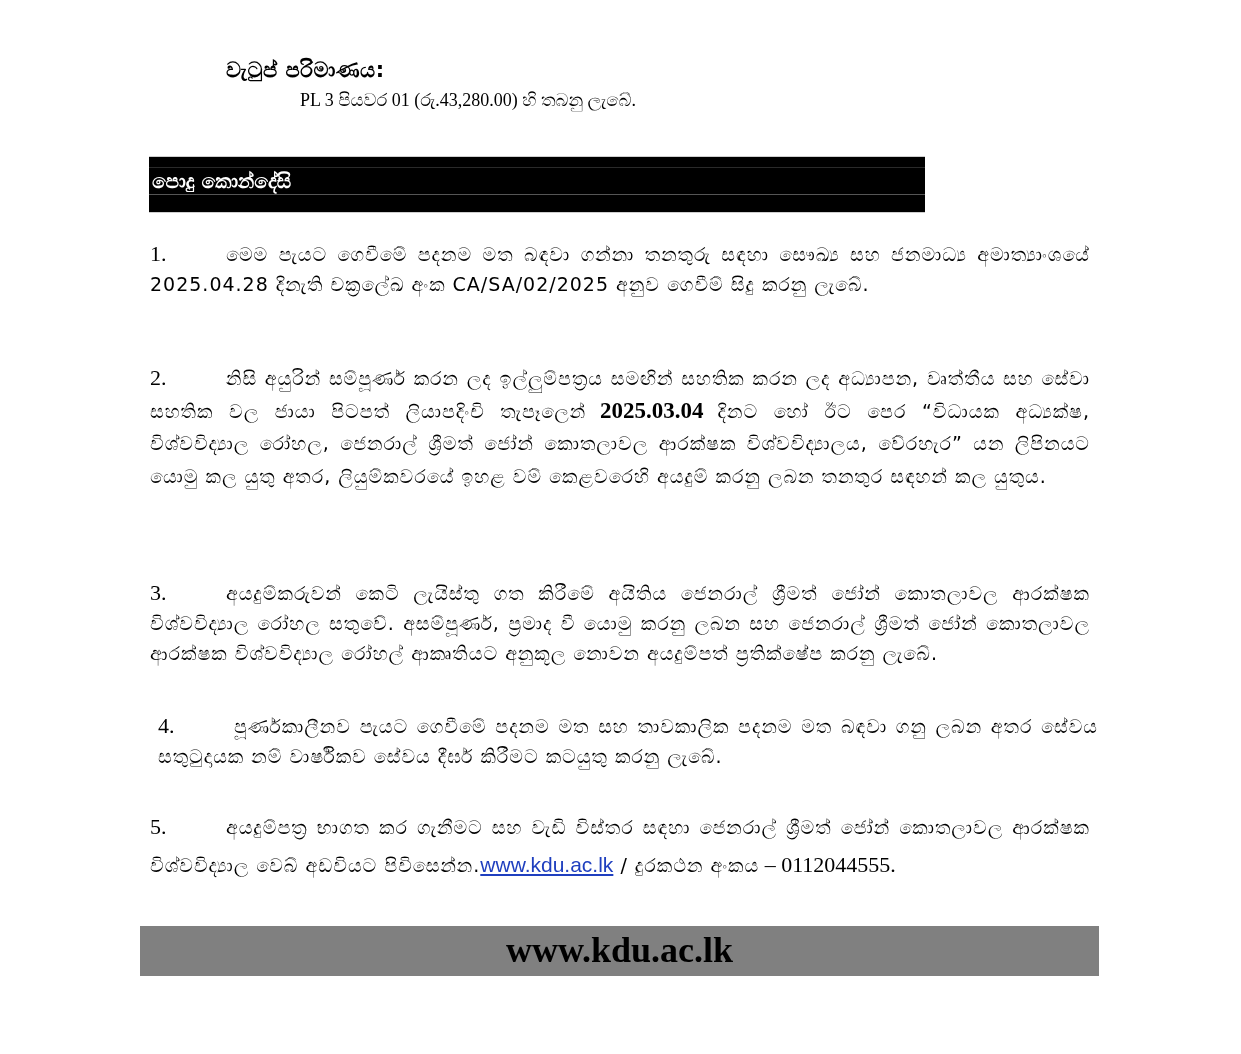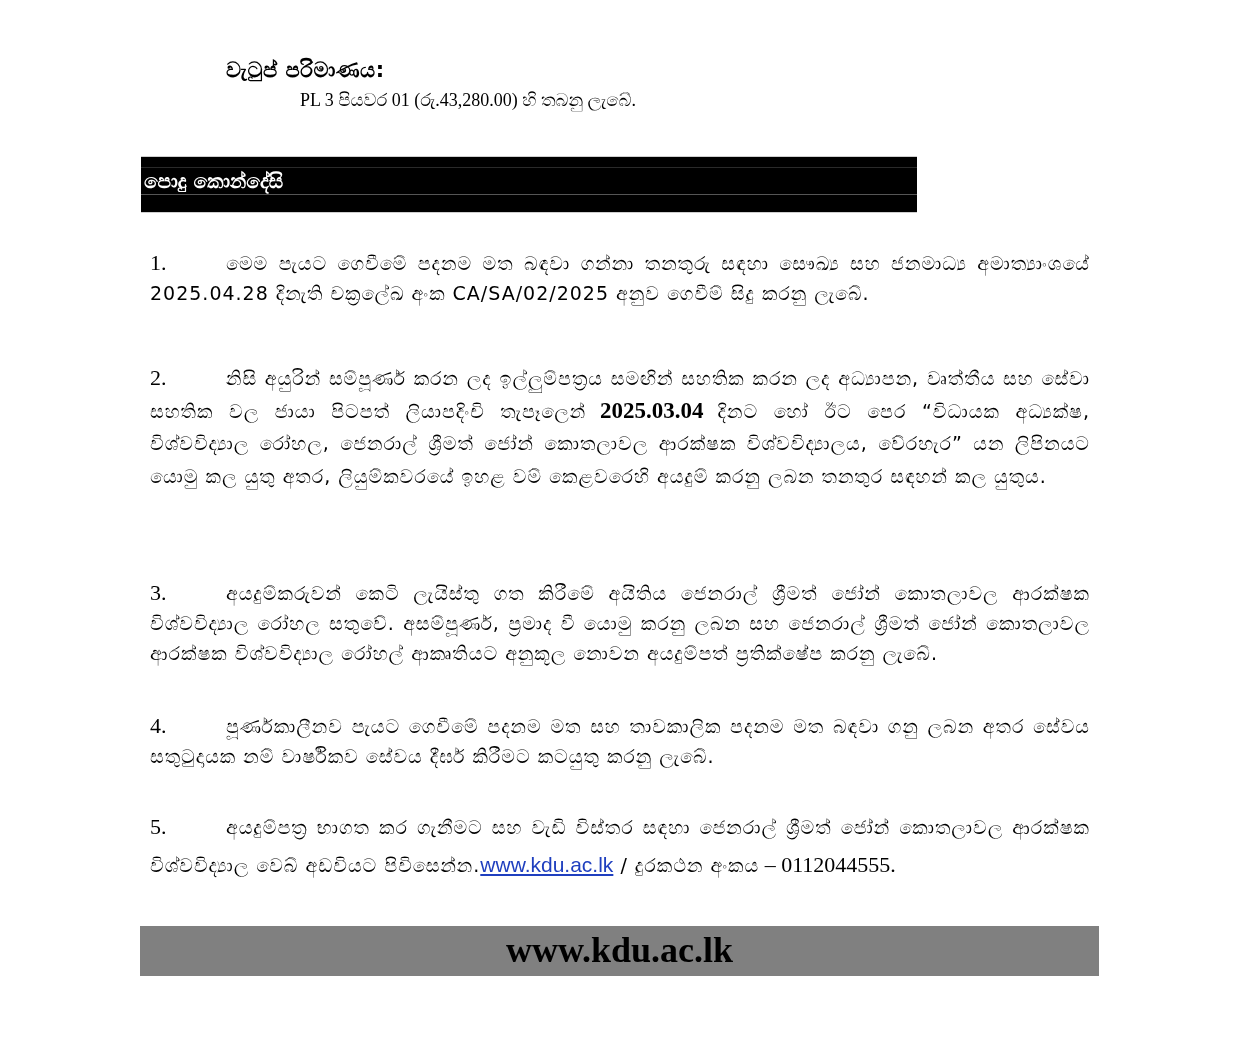--- a/index.html
+++ b/index.html
@@ -1,35 +1,35 @@
 <!DOCTYPE html>
 <html><head>
 <meta charset="utf-8">
 <style>
   html, body { margin: 0; padding: 0; background: #ffffff; }
   body { width: 1241px; height: 1054px; position: relative; overflow: hidden;
          font-family: "Liberation Serif", "DejaVu Serif", serif; color: #000; }
   .salary-heading { position: absolute; left: 226px; top: 58px; font-size: 21px; font-weight: bold;
          font-family: "DejaVu Sans", sans-serif; letter-spacing: 0.5px; }
   .salary-text { position: absolute; left: 300px; top: 90px; font-size: 18px; white-space: nowrap; }
-  .section-bar { position: absolute; left: 141px; top: 156px; width: 776px; height: 55px; background: #000;
+  .section-bar { position: absolute; left: 149px; top: 156px; width: 776px; height: 55px; background: #000;
          border-top: 1px solid #cfcfcf; border-bottom: 1px solid #cfcfcf; }
   .section-bar .rule1 { position: absolute; left: 0; right: 0; top: 10px; height: 1px; background: #2a2a2a; }
   .section-bar .rule2 { position: absolute; left: 0; right: 0; top: 37px; height: 1px; background: #555; }
   .section-title { position: absolute; left: 3px; top: 12px; color: #fff; font-weight: bold; font-size: 20px;
          font-family: "DejaVu Sans", sans-serif; }
   .clause { position: absolute; left: 150px; width: 940px; font-size: 22px; line-height: 30px;
          text-align: justify; text-align-last: left; }
   .clause .num { display: inline-block; width: 76px; }
   .clause .si { font-family: "DejaVu Sans", sans-serif; font-size: 19px; letter-spacing: 1px; }
   .clause b { font-family: "Liberation Serif", serif; font-size: 23px; }
-  .c1 { top: 248px; }
+  .c1 { top: 239px; }
   .c2 { top: 362px; line-height: 32.5px; }
   .c3 { top: 578px; }
-  .c4 { top: 711px; }
+  .c4 { top: 711px; margin-left: 8px; }
   .c5 { top: 808px; line-height: 37px; }
   .link { color: #1f3fbf; text-decoration: underline; font-family: "Liberation Sans", sans-serif; font-size: 21px; }
   .footer-bar { position: absolute; left: 140px; top: 926px; width: 959px; height: 50px; background: #808080; }
   .footer-text { display: block; text-align: center; font-weight: bold; font-size: 36px; line-height: 48px;
          color: #000; font-family: "Liberation Serif", serif; }
 </style>
 </head>
 <body>
 
 <div class="salary-heading">වැටුප් පරිමාණය:</div>

